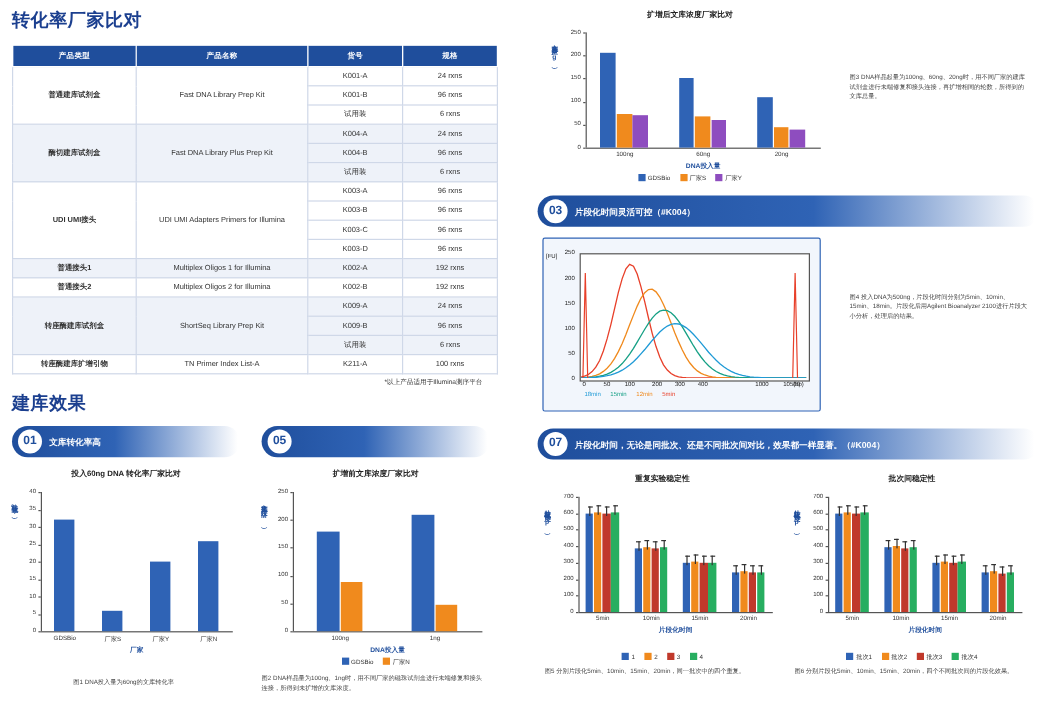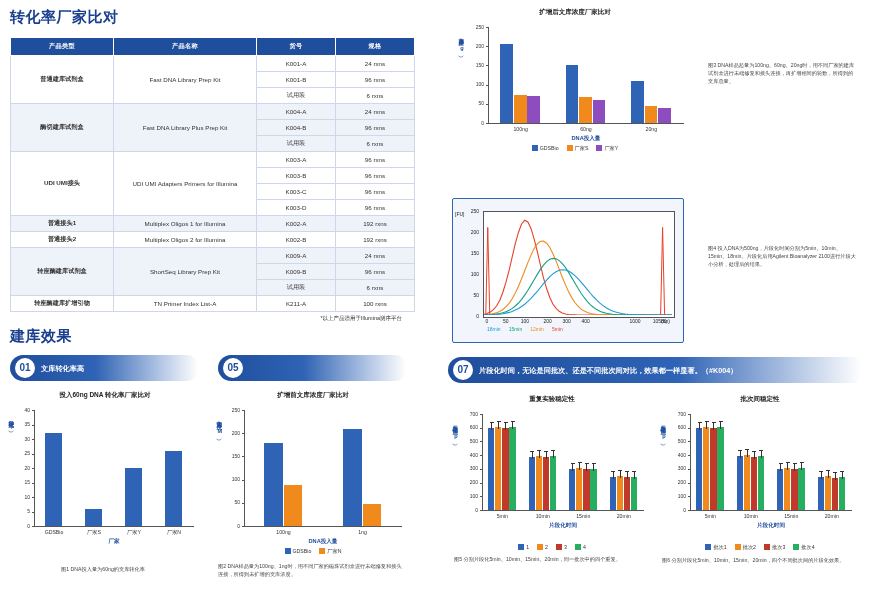--- a/index.html
+++ b/index.html
@@ -296,20 +296,26 @@
           <div class="xlabel" style="left: 28px; top: 114px; width: 196px;">DNA投入量</div>
         </div>
       <div id="fig3-legend" class="legend" style="margin-top:4px;">
           <div><span class="sw" style="background: rgb(47, 99, 181);"></span>GDSBio</div>
           <div><span class="sw" style="background: rgb(240, 138, 29);"></span>厂家S</div>
           <div><span class="sw" style="background: rgb(142, 77, 191);"></span>厂家Y</div>
         </div>
     </div>
     <div class="cap" style="position:absolute;left:268px;top:62px;width:150px;">图3  DNA样品起量为100ng、60ng、20ng时，用不同厂家的建库试剂盒进行未端修复和接头连接，再扩增相同的轮数，所得到的文库总量。</div>
 
+    <div style="position:absolute;left:8px;top:163px;width:418px;">
+      <div class="badge-bar plain">
+        <div class="badge-num">03</div>
+        <div class="badge-text">片段化时间灵活可控（#K004）</div>
+      </div>
+    </div>
 
     <div class="panel" style="position:absolute;left:12px;top:198px;width:230px;height:143px;">
       <div id="fig4" class="chart" style="position:absolute;left:0;top:0;width:230px;height:143px;">
           <div style="position: absolute; left: 30px; top: 12px; width: 190px; height: 105px; border: 1px solid rgb(85, 85, 85); background: rgb(255, 255, 255);"></div>
           <div style="position: absolute; left: 2px; top: 12px; font-size: 5px; color: rgb(34, 34, 34);">[FU]</div>
           <div style="position: absolute; left: 10px; top: 9px; width: 16px; text-align: right; font-size: 5px; color: rgb(34, 34, 34);">250</div>
           <div style="position: absolute; left: 10px; top: 30px; width: 16px; text-align: right; font-size: 5px; color: rgb(34, 34, 34);">200</div>
           <div style="position: absolute; left: 10px; top: 51px; width: 16px; text-align: right; font-size: 5px; color: rgb(34, 34, 34);">150</div>
           <div style="position: absolute; left: 10px; top: 72px; width: 16px; text-align: right; font-size: 5px; color: rgb(34, 34, 34);">100</div>
           <div style="position: absolute; left: 10px; top: 93px; width: 16px; text-align: right; font-size: 5px; color: rgb(34, 34, 34);">50</div>

